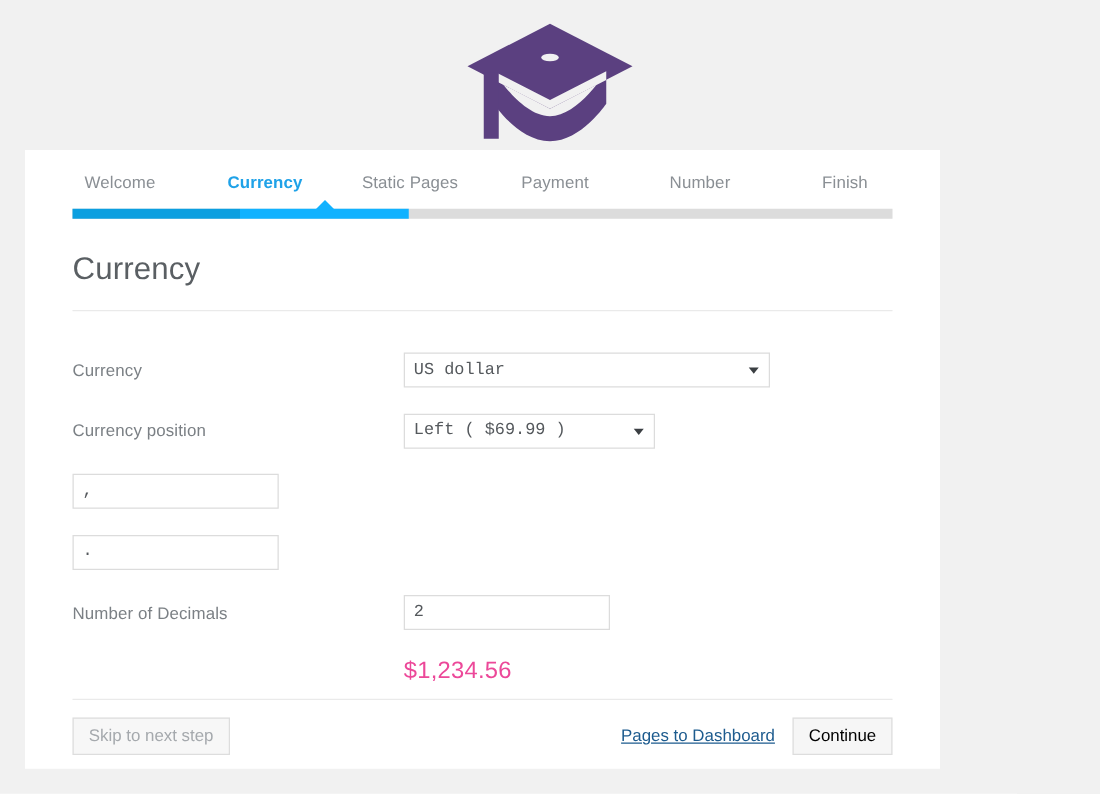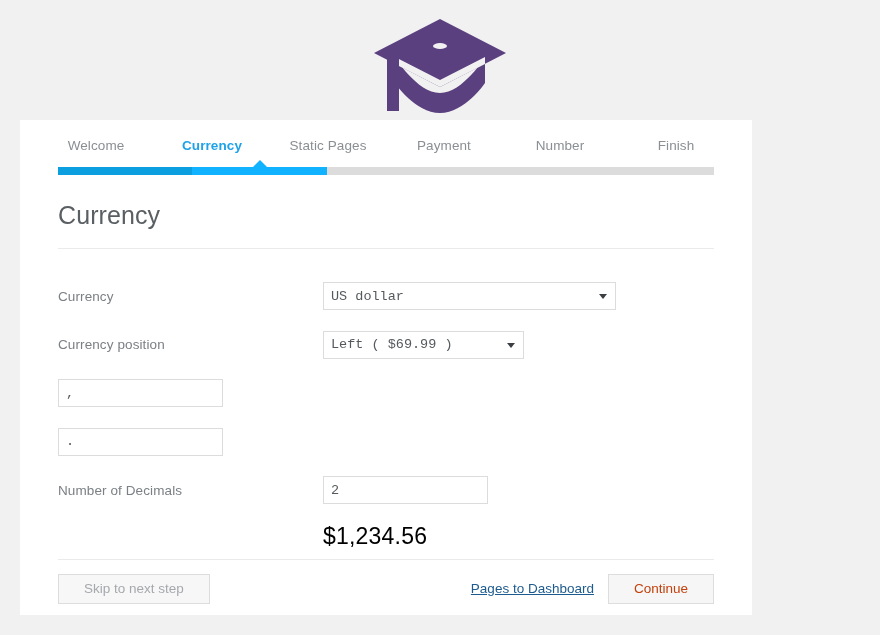--- a/index.html
+++ b/index.html
@@ -149,44 +149,44 @@
   .w-currency  { width: 293px; }
   .w-position  { width: 201px; }
   .w-text      { width: 165px; }
 
   .preview-row {
     display: flex;
     align-items: center;
     height: 44px;
   }
   .preview {
-    font-size: 23px;
-    color: #000000;
+    font-size: 19px;
+    color: #ec4899;
     letter-spacing: .2px;
   }
 
   
   .footer {
     display: flex;
     align-items: center;
     padding: 14px 38px 0 38px;
   }
   .btn {
     box-sizing: border-box;
     font-family: "Liberation Sans", sans-serif;
     font-size: 13.5px;
     background: #f7f7f7;
     border: 1px solid #dddddd;
     border-radius: 0;
-    padding: 7px 25px;
+    padding: 7px 12px;
     cursor: pointer;
     line-height: 1.1;
   }
   .btn-skip { color: #a5a9ad; }
-  .btn-continue { color: #c2410c; background: #f6f6f6; }
+  .btn-continue { color: #000000; background: #f6f6f6; }
   .spacer { flex: 1; }
   .link-dash {
     font-size: 13.5px;
     color: #1d5b8e;
     text-decoration: underline;
     margin-right: 14px;
     cursor: pointer;
   }
 </style>
 </head>

